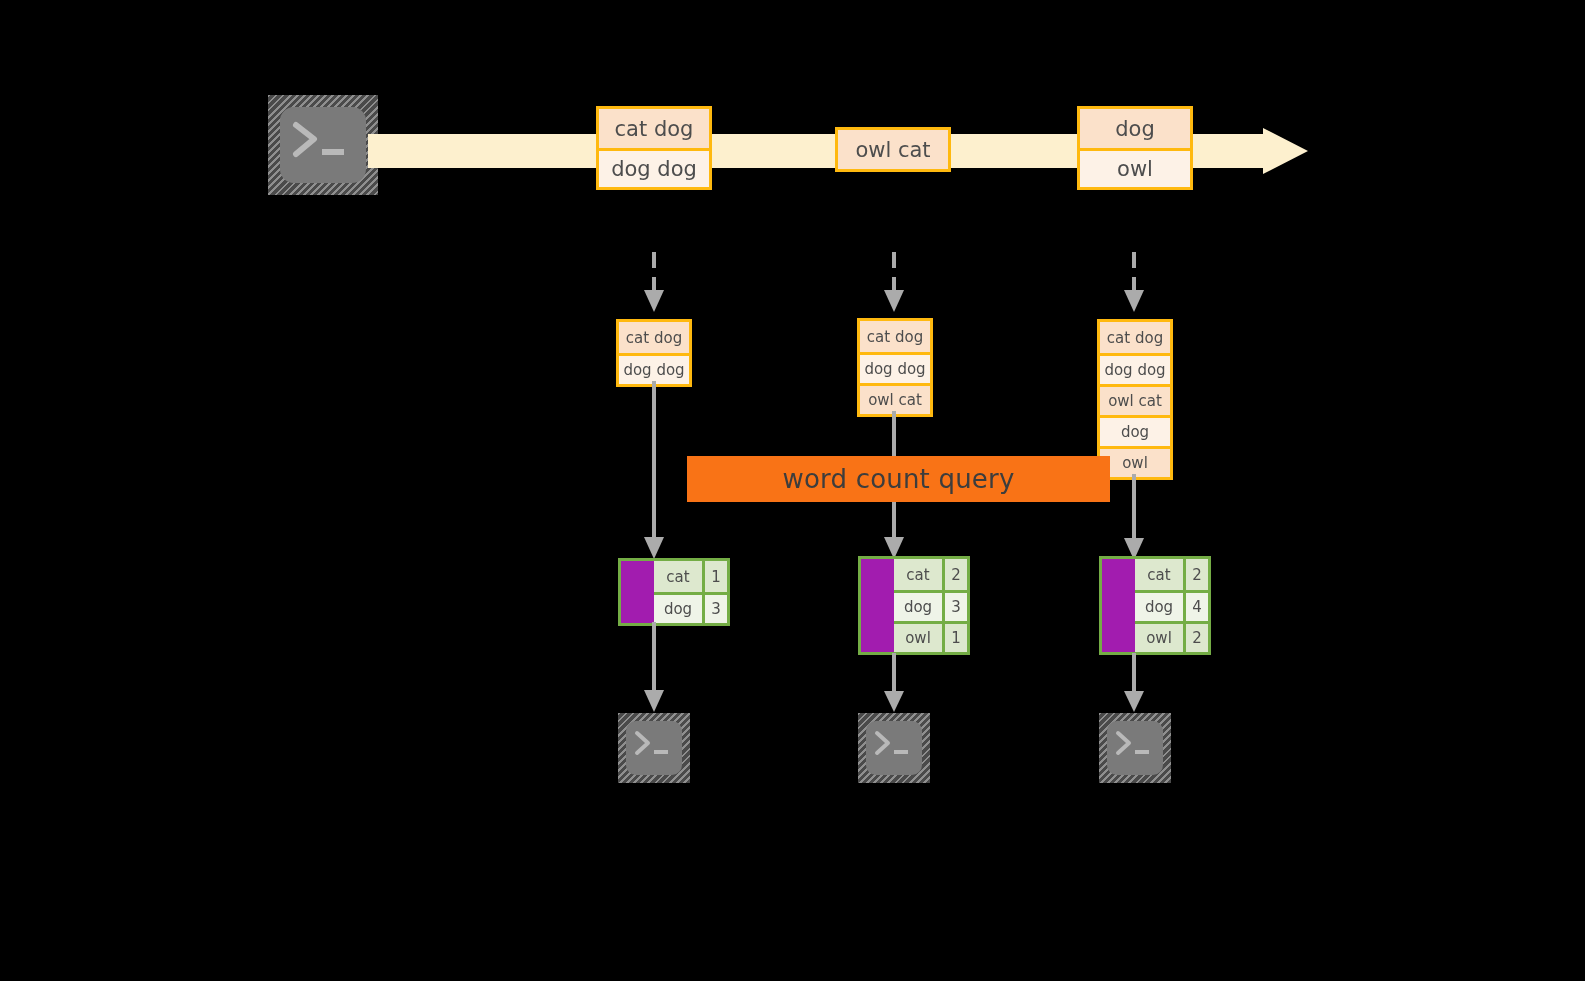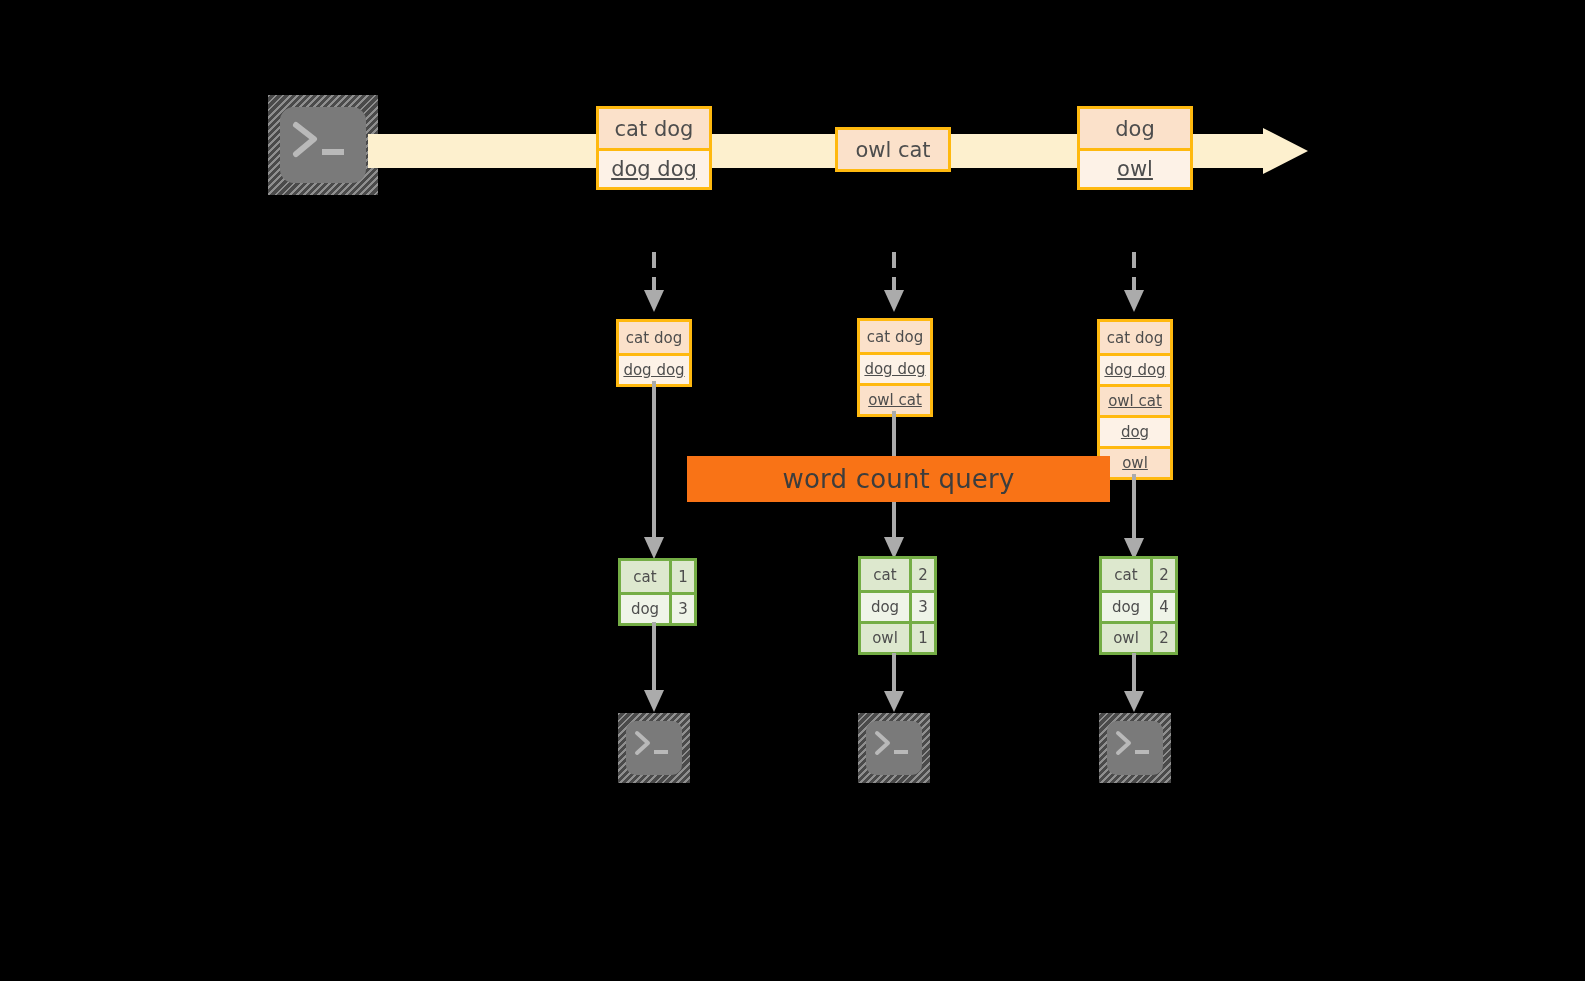--- a/index.html
+++ b/index.html
@@ -56,33 +56,34 @@
     box-sizing: border-box;
     display: flex;
     align-items: center;
     justify-content: center;
     color: #4d4d4d;
     white-space: nowrap;
     overflow: hidden;
   }
   .obox .cell.dark  { background: #FBE1CA; }
   .obox .cell.light { background: #FDF2E7; }
-  .obox .cell + .cell { border-top: 3px solid #FFB90F; text-decoration: underline; }
+  .obox .cell + .cell { border-top: 3px solid #FFB90F; }
 
   
   .obox.top .cell { font-size: 21px; height: 39px; }
   
   .obox.stack .cell { font-size: 15px; height: 31px; }
 
   
   .gbox {
     position: absolute;
     box-sizing: border-box;
     border: 3px solid #74AD45;
     background: #a21caf;
+    padding-left: 33px;
   }
   .gbox .row {
     display: flex;
     height: 31px;
     box-sizing: border-box;
   }
   .gbox .row + .row { border-top: 3px solid #74AD45; }
   .gbox .k, .gbox .v {
     box-sizing: border-box;
     display: flex;

